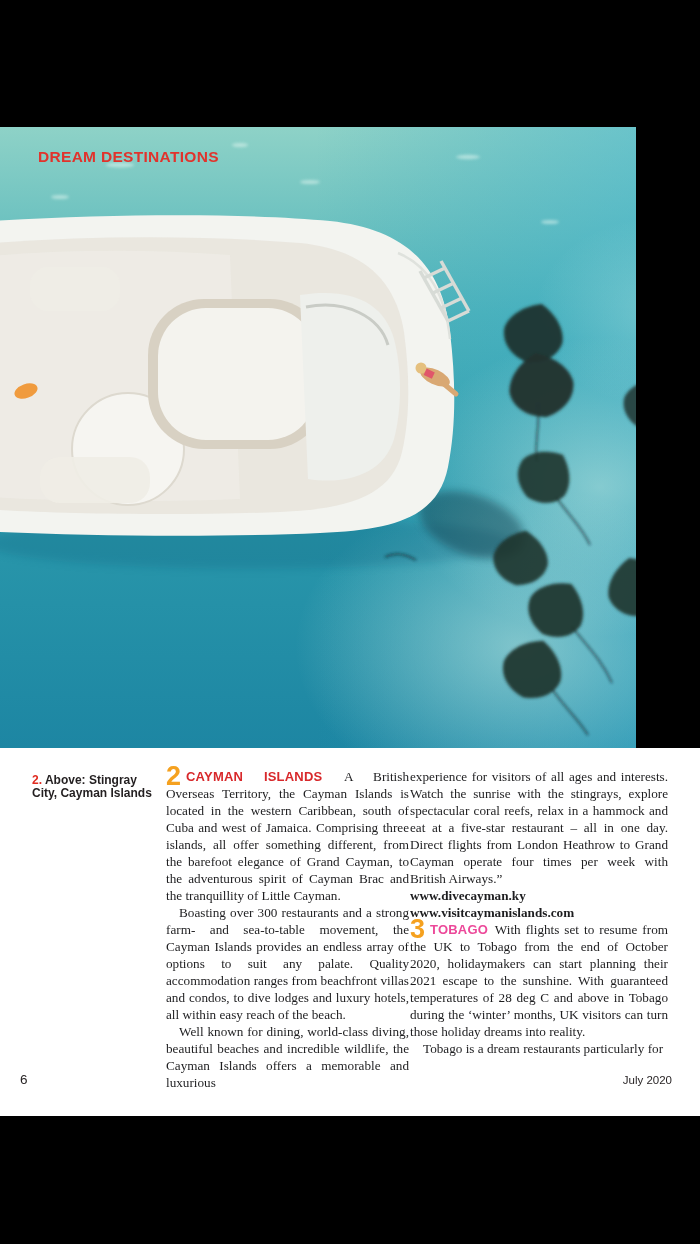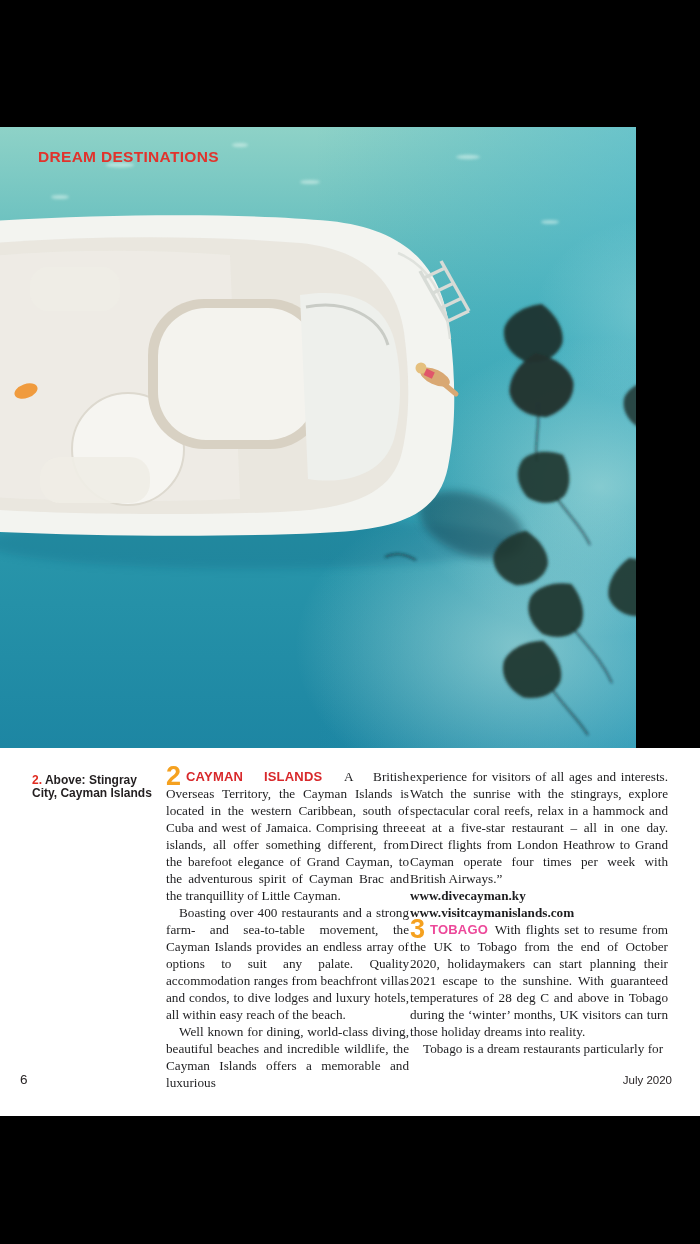--- a/index.html
+++ b/index.html
@@ -149,21 +149,21 @@
 
   <div class="content">
 
     <div class="caption">
       <span class="cap-num">2.</span>
       <span>Above: Stingray City, Cayman Islands</span>
     </div>
 
     <div class="col col1">
       <p class="lead"><span class="bignum">2</span><span class="art-title red">CAYMAN ISLANDS</span> <span>A British Overseas Territory, the Cayman Islands is located in the western Caribbean, south of Cuba and west of Jamaica. Comprising three islands, all offer something different, from the barefoot elegance of Grand Cayman, to the adventurous spirit of Cayman Brac and the tranquillity of Little Cayman.</span></p>
-      <p class="indent">Boasting over 400 restaurants and a strong farm- and sea-to-table movement, the Cayman Islands provides an endless array of options to suit any palate. Quality accommodation ranges from beachfront villas and condos, to dive lodges and luxury hotels, all within easy reach of the beach.</p>
+      <p class="indent">Boasting over 300 restaurants and a strong farm- and sea-to-table movement, the Cayman Islands provides an endless array of options to suit any palate. Quality accommodation ranges from beachfront villas and condos, to dive lodges and luxury hotels, all within easy reach of the beach.</p>
       <p class="indent">Well known for dining, world-class diving, beautiful beaches and incredible wildlife, the Cayman Islands offers a memorable and luxurious</p>
     </div>
 
     <div class="col col2">
       <p>experience for visitors of all ages and interests. Watch the sunrise with the stingrays, explore spectacular coral reefs, relax in a hammock and eat at a five-star restaurant – all in one day. Direct flights from London Heathrow to Grand Cayman operate four times per week with British Airways.”</p>
       <p class="web">www.divecayman.ky</p>
       <p class="web">www.visitcaymanislands.com</p>
       <p class="lead tobago-block"><span class="bignum">3</span><span class="art-title orange">TOBAGO</span> <span>With flights set to resume from the UK to Tobago from the end of October 2020, holidaymakers can start planning their 2021 escape to the sunshine. With guaranteed temperatures of 28 deg C and above in Tobago during the ‘winter’ months, UK visitors can turn those holiday dreams into reality.</span></p>
       <p class="indent">Tobago is a dream restaurants particularly for</p>
     </div>

